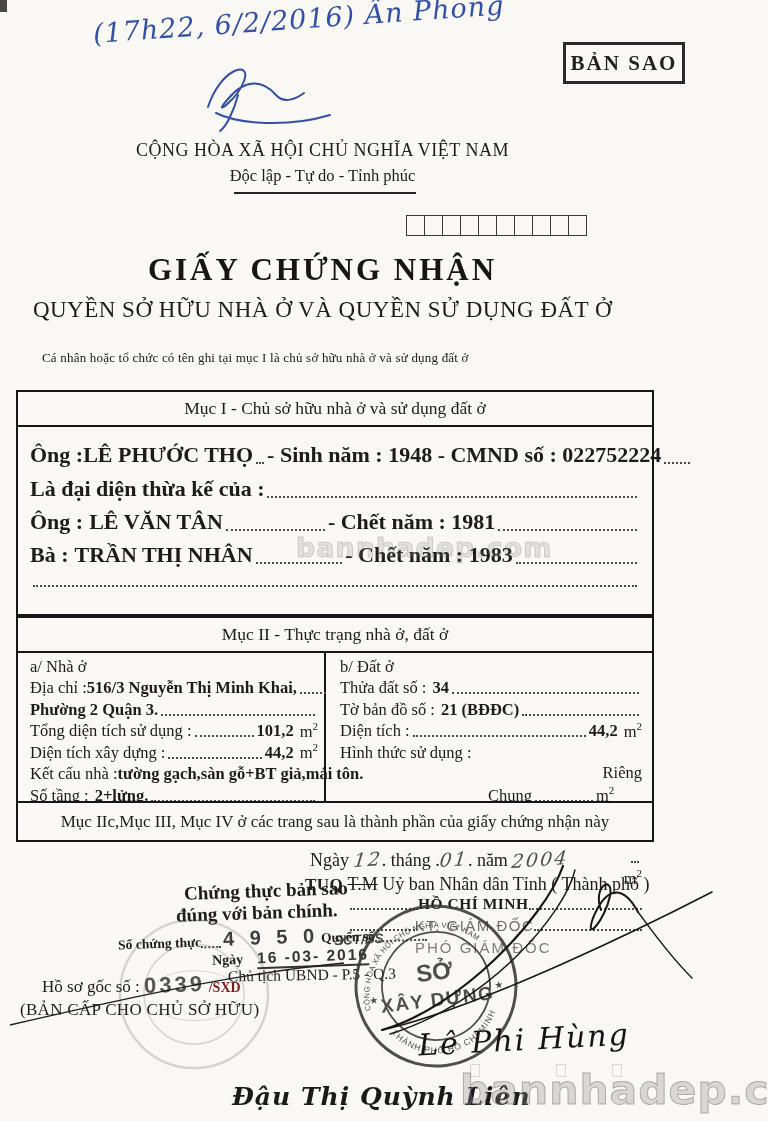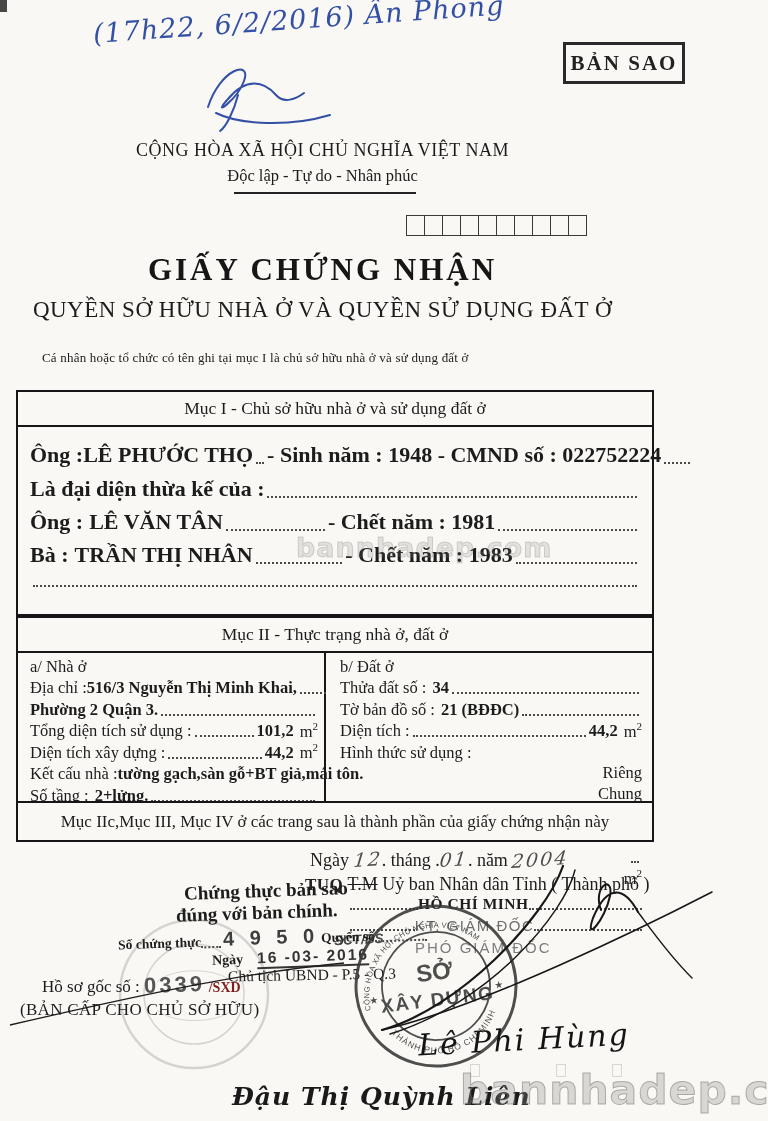--- a/index.html
+++ b/index.html
@@ -106,21 +106,21 @@
     <g fill="none" stroke="#3450a6" stroke-width="2" stroke-linecap="round">
       <path d="M28,52 C40,14 72,4 64,26 C57,45 30,64 48,44 C66,22 84,26 96,40 C104,49 116,44 124,38"></path>
       <path d="M36,58 C60,70 110,72 150,60"></path>
       <path d="M58,40 C54,56 46,72 40,76"></path>
     </g>
   </svg>
 
   <div class="abs copybox">BẢN SAO</div>
 
   <div class="abs country">CỘNG HÒA XÃ HỘI CHỦ NGHĨA VIỆT NAM</div>
-  <div class="abs motto">Độc lập - Tự do - Nhân phúc</div>
+  <div class="abs motto">Độc lập - Tự do - Tỉnh phúc</div>
   <div class="abs motto-line"></div>
 
   <div class="abs cellrow">
     <div class="cell"></div>
       <div class="cell"></div>
       <div class="cell"></div>
       <div class="cell"></div>
       <div class="cell"></div>
       <div class="cell"></div>
       <div class="cell"></div>
@@ -248,21 +248,21 @@
         <div class="ln">
           <span>Hình thức sử dụng :</span>
         </div>
         <div class="ln" style="padding-left:150px;flex-direction:column;">
           <span>Riêng</span>
           <span class="dots dots-s"></span>
           <span class="val">44,2</span>
           <span class="dots dots-s"></span>
           <span><span>m</span><sup>2</sup></span>
         </div>
-        <div class="ln" style="padding-left:148px;flex-direction:column;">
+        <div class="ln" style="padding-left:148px;">
           <span>Chung</span>
           <span class="dots" style="max-width:58px;"></span>
           <span><span>m</span><sup>2</sup></span>
         </div>
       </div>
     </div>
 
     <div class="sec2-foot">Mục IIc,Mục III, Mục IV ở các trang sau là thành phần của giấy chứng nhận này</div>
   </div>
 

